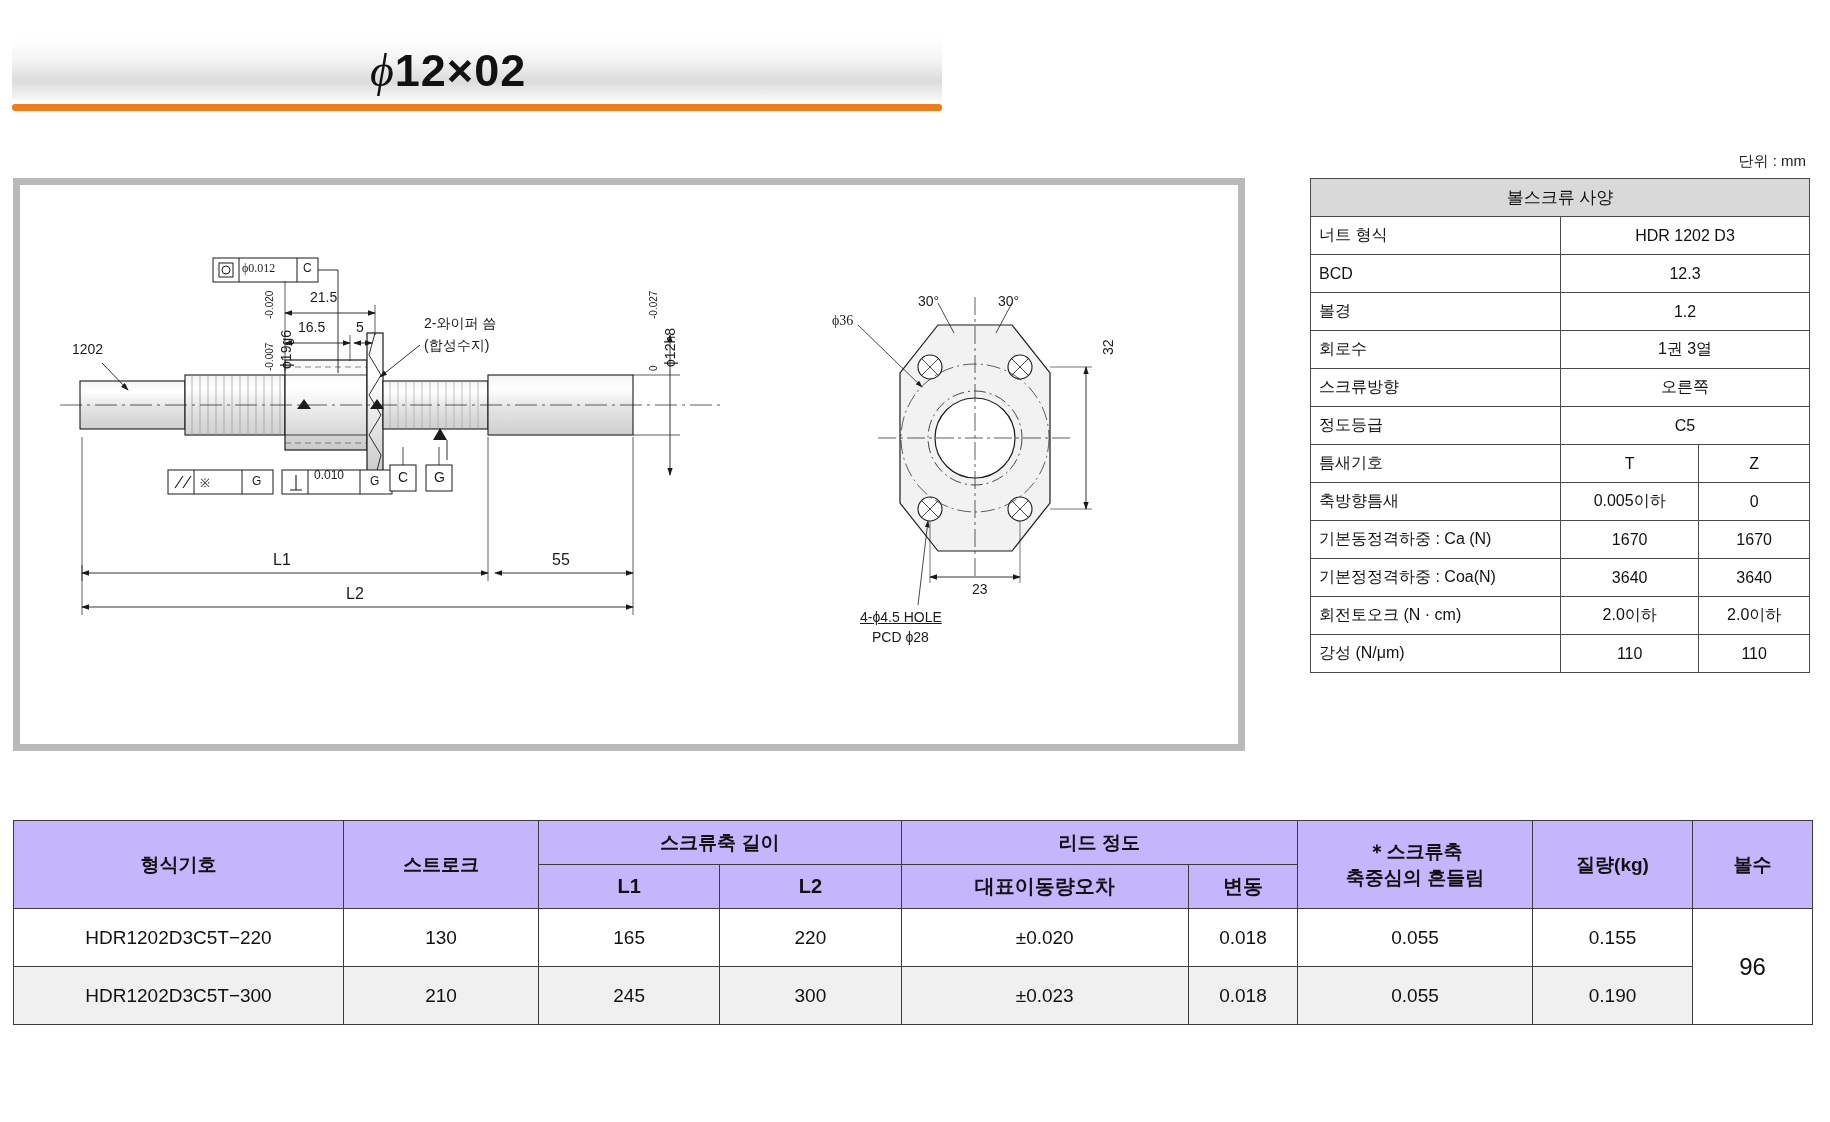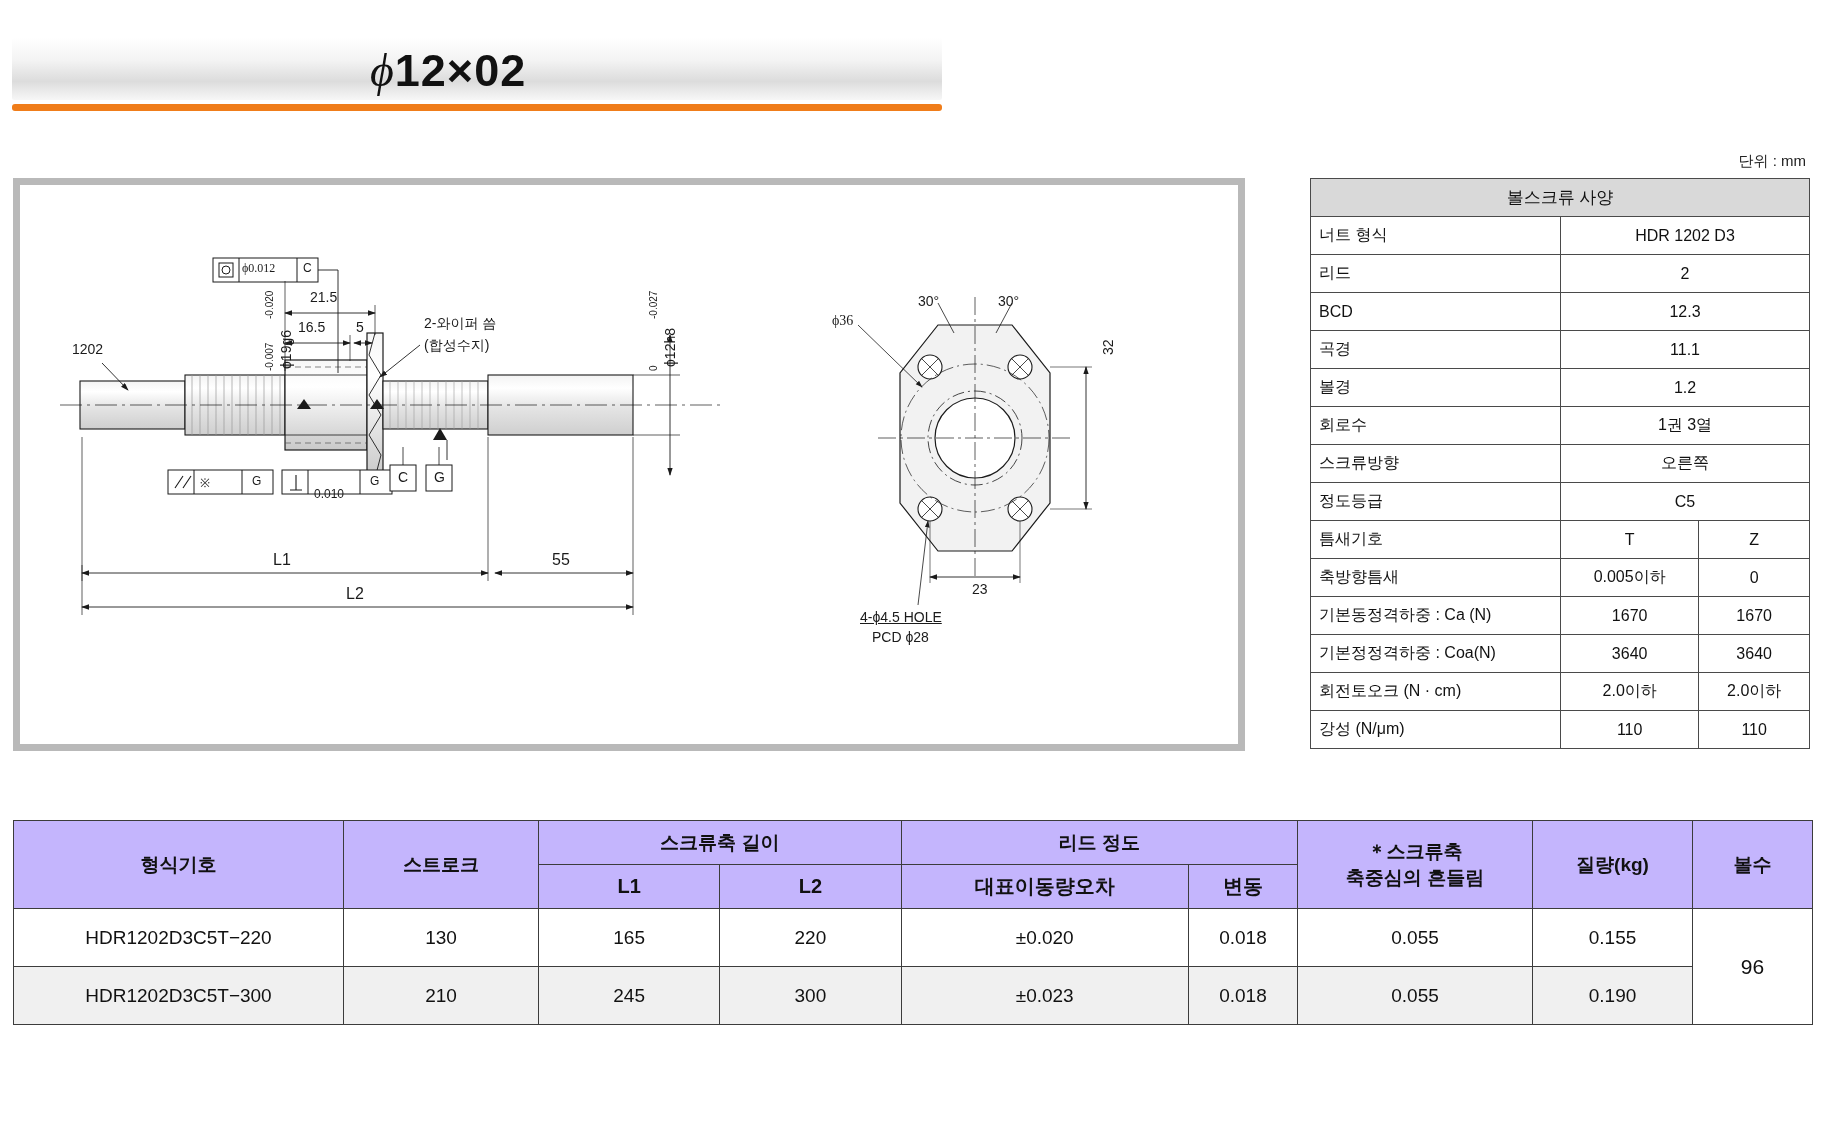--- a/index.html
+++ b/index.html
@@ -65,21 +65,21 @@
   #bottom-table {
     position:absolute; left:13px; top:820px; width:1800px;
     border-collapse:collapse; font-size:19px;
   }
   #bottom-table th, #bottom-table td {
     border:1px solid #3c3c3c; text-align:center; padding:6px 4px;
   }
   #bottom-table thead th { background:#c4b5fd; font-weight:bold; height:44px; }
   #bottom-table tbody td { height:58px; background:#fff; }
   #bottom-table tbody tr.alt td { background:#f0f0f0; }
-  #bottom-table td.bolt { background:#ffffff !important; font-size:21px; }
+  #bottom-table td.bolt { background:#ffffff !important; font-size:24px; }
   .th-sub { font-size:20px; }
 </style>
 </head>
 <body>
 
 <div id="header-band"></div>
 <div id="header-underline"></div>
 <div id="header-title">
   <span class="phi">ϕ</span><span>12×02</span>
 </div>
@@ -270,21 +270,21 @@
     <div class="dwg-text rot90" style="left:258px; top:184px;">ϕ19g6</div>
     <div class="dwg-text tiny rot90" style="left:244px; top:186px;">-0.007</div>
     <div class="dwg-text tiny rot90" style="left:244px; top:134px;">-0.020</div>
 
     <div class="dwg-text rot90" style="left:642px; top:182px;">ϕ12h8</div>
     <div class="dwg-text tiny rot90" style="left:628px; top:186px;">0</div>
     <div class="dwg-text tiny rot90" style="left:628px; top:134px;">-0.027</div>
 
     <div class="dwg-text small" style="left:180px; top:289px;">※</div>
     <div class="dwg-text small" style="left:232px; top:289px;">G</div>
-    <div class="dwg-text small" style="left:294px; top:302px;">0.010</div>
+    <div class="dwg-text small" style="left:294px; top:283px;">0.010</div>
     <div class="dwg-text small" style="left:350px; top:289px;">G</div>
 
     <div class="dwg-text" style="left:378px; top:284px;">C</div>
     <div class="dwg-text" style="left:414px; top:284px;">G</div>
 
     <div class="dwg-text" style="left:253px; top:366px; font-size:16px;">L1</div>
     <div class="dwg-text" style="left:532px; top:366px; font-size:16px;">55</div>
     <div class="dwg-text" style="left:326px; top:400px; font-size:16px;">L2</div>
 
     <div class="dwg-text" style="left:898px; top:108px;">30°</div>
@@ -300,30 +300,22 @@
 <table id="spec-table">
   <tbody>
     <tr>
       <th class="hdr" colspan="3">볼스크류 사양</th>
     </tr>
     <tr>
       <td class="lbl">너트 형식</td>
       <td class="val" colspan="2">HDR 1202 D3</td>
     </tr>
     <tr>
-      <td class="lbl">리드</td>
-      <td class="val" colspan="2">2</td>
-    </tr>
-    <tr>
       <td class="lbl">BCD</td>
       <td class="val" colspan="2">12.3</td>
-    </tr>
-    <tr>
-      <td class="lbl">곡경</td>
-      <td class="val" colspan="2">11.1</td>
     </tr>
     <tr>
       <td class="lbl">볼경</td>
       <td class="val" colspan="2">1.2</td>
     </tr>
     <tr>
       <td class="lbl">회로수</td>
       <td class="val" colspan="2">1권 3열</td>
     </tr>
     <tr>

